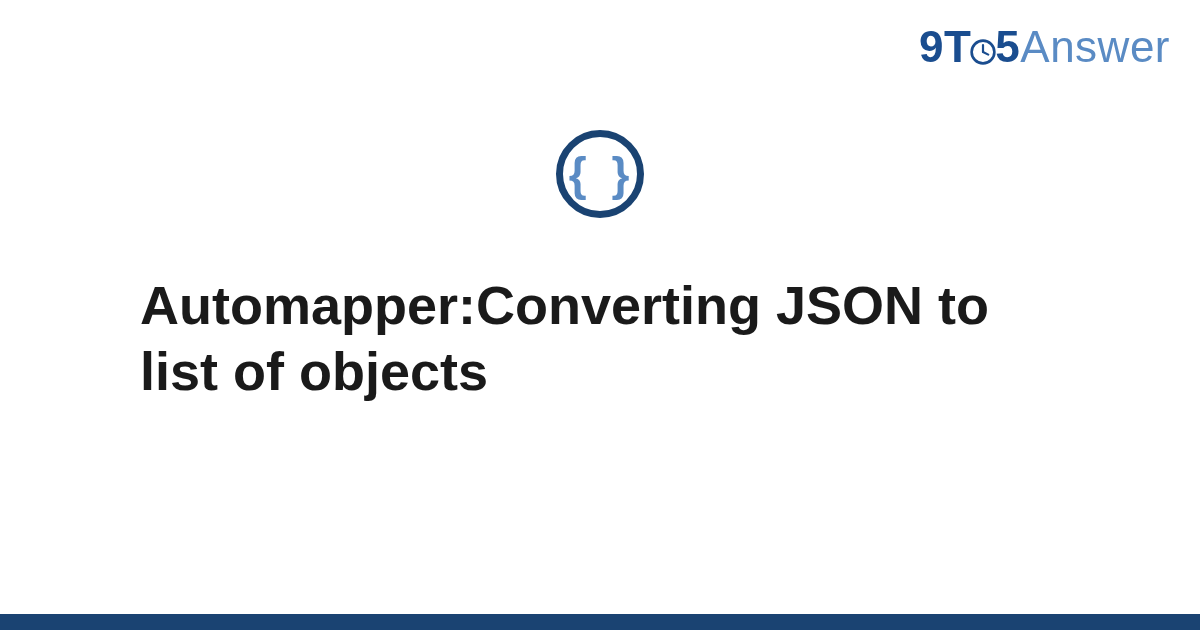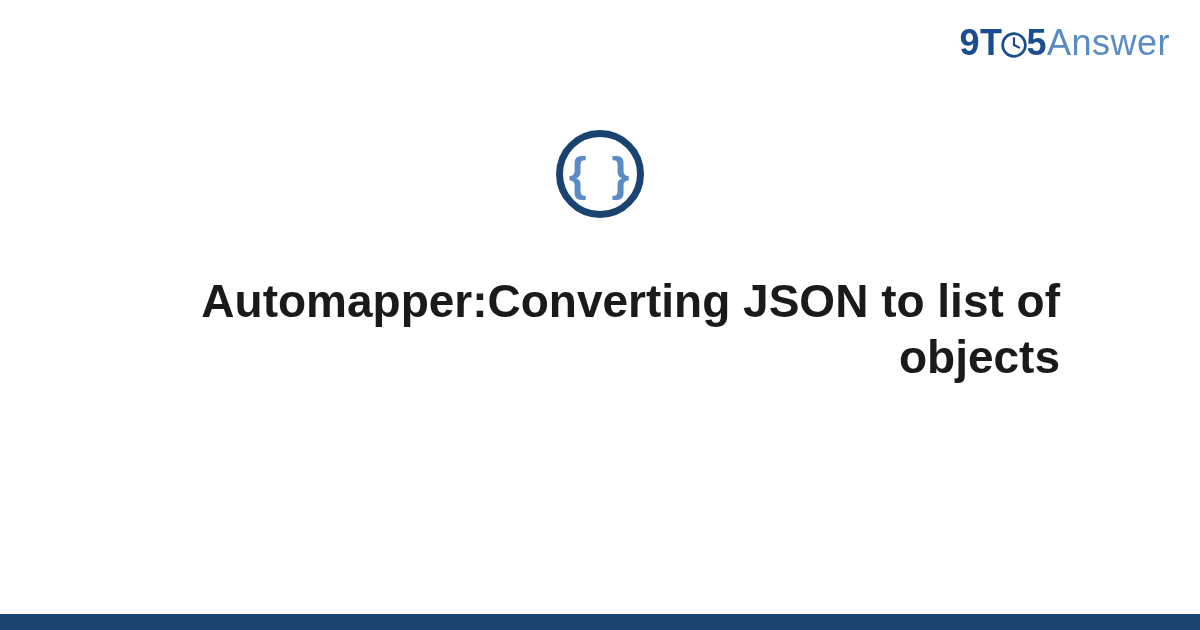--- a/index.html
+++ b/index.html
@@ -12,21 +12,21 @@
       height: 630px;
       background: #ffffff;
       font-family: Arial, Helvetica, sans-serif;
       position: relative;
       overflow: hidden;
     }
     .brand {
       position: absolute;
       top: 22px;
       right: 30px;
-      font-size: 36px;
+      font-size: 44px;
       font-weight: 600;
       letter-spacing: 0.5px;
     }
     .brand .nine {
       color: #1a4d8f;
     }
     .brand .t {
       color: #1a4d8f;
     }
     .brand .clock-wrap {
@@ -62,24 +62,24 @@
     }
     .icon-badge .braces {
       font-size: 46px;
       font-weight: 700;
       color: #5a8bc4;
       letter-spacing: 6px;
       margin-left: 4px;
       font-family: "Segoe UI", Arial, sans-serif;
     }
     .title {
-      font-size: 46px;
+      font-size: 54px;
       font-weight: 700;
       color: #1a1a1a;
-      text-align: right;
+      text-align: left;
       line-height: 1.22;
       max-width: 1000px;
       padding: 0 40px;
     }
     .bottom-bar {
       position: absolute;
       bottom: 0;
       left: 0;
       right: 0;
       height: 16px;

